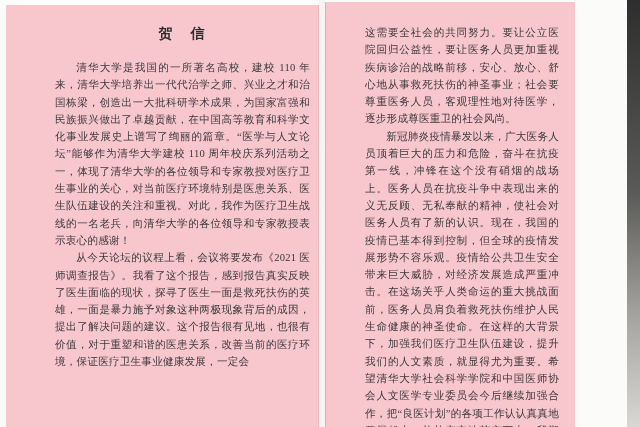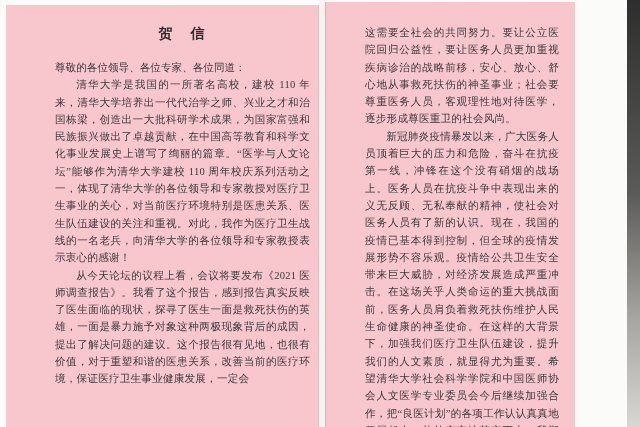--- a/index.html
+++ b/index.html
@@ -69,21 +69,20 @@
 </head>
 <body>
 
 <div class="scan">
 
   <div class="edge-strip"></div>
   <div class="gap-line"></div>
 
   <div class="page page-left">
     <h1 class="title">贺　信</h1>
-    <p class="salutation">尊敬的各位领导、各位专家、各位同道：</p>
     <div>
         <p class="para indent">清华大学是我国的一所著名高校，建校 110 年来，清华大学培养出一代代治学之师、兴业之才和治国栋梁，创造出一大批科研学术成果，为国家富强和民族振兴做出了卓越贡献，在中国高等教育和科学文化事业发展史上谱写了绚丽的篇章。“医学与人文论坛”能够作为清华大学建校 110 周年校庆系列活动之一，体现了清华大学的各位领导和专家教授对医疗卫生事业的关心，对当前医疗环境特别是医患关系、医生队伍建设的关注和重视。对此，我作为医疗卫生战线的一名老兵，向清华大学的各位领导和专家教授表示衷心的感谢！</p>
         <p class="para indent">从今天论坛的议程上看，会议将要发布《2021 医师调查报告》。我看了这个报告，感到报告真实反映了医生面临的现状，探寻了医生一面是救死扶伤的英雄，一面是暴力施予对象这种两极现象背后的成因，提出了解决问题的建议。这个报告很有见地，也很有价值，对于重塑和谐的医患关系，改善当前的医疗环境，保证医疗卫生事业健康发展，一定会</p>
       </div>
   </div>
 
   <div class="page page-right">
     <div>
         <p class="para">这需要全社会的共同努力。要让公立医院回归公益性，要让医务人员更加重视疾病诊治的战略前移，安心、放心、舒心地从事救死扶伤的神圣事业；社会要尊重医务人员，客观理性地对待医学，逐步形成尊医重卫的社会风尚。</p>
         <p class="para indent">新冠肺炎疫情暴发以来，广大医务人员顶着巨大的压力和危险，奋斗在抗疫第一线，冲锋在这个没有硝烟的战场上。医务人员在抗疫斗争中表现出来的义无反顾、无私奉献的精神，使社会对医务人员有了新的认识。现在，我国的疫情已基本得到控制，但全球的疫情发展形势不容乐观。疫情给公共卫生安全带来巨大威胁，对经济发展造成严重冲击。在这场关乎人类命运的重大挑战面前，医务人员肩负着救死扶伤维护人民生命健康的神圣使命。在这样的大背景下，加强我们医疗卫生队伍建设，提升我们的人文素质，就显得尤为重要。希望清华大学社会科学学院和中国医师协会人文医学专业委员会今后继续加强合作，把“良医计划”的各项工作认认真真地开展起来，扎扎实实地落实下去。我期待着“良医计划”能早日结出硕果。</p>

